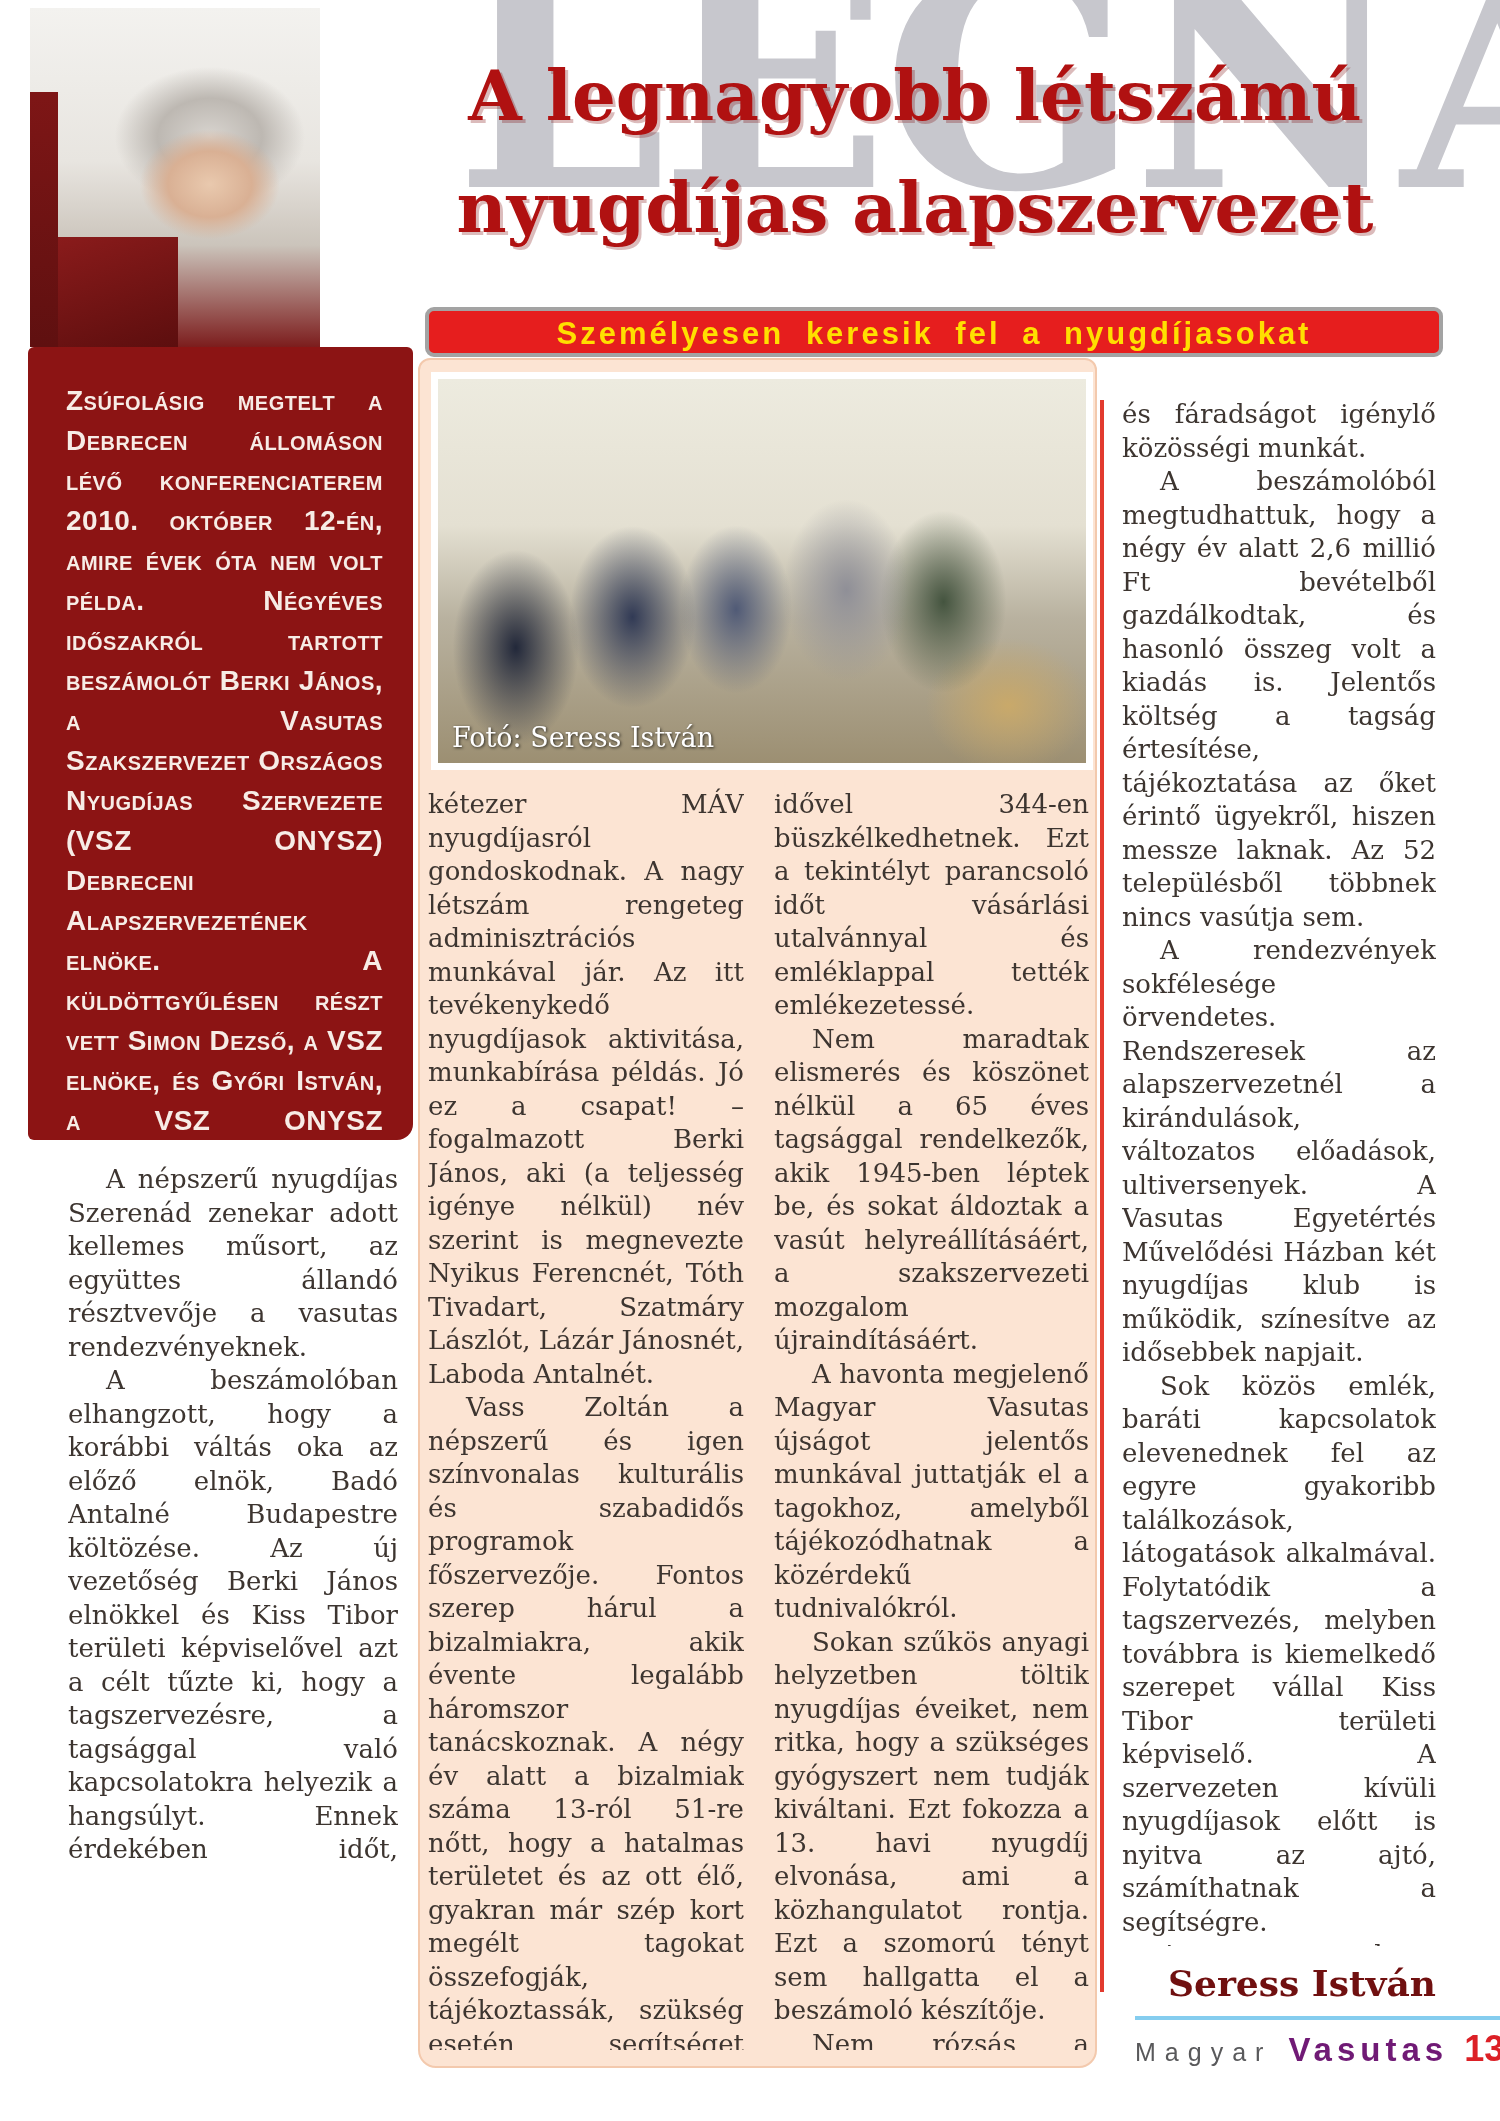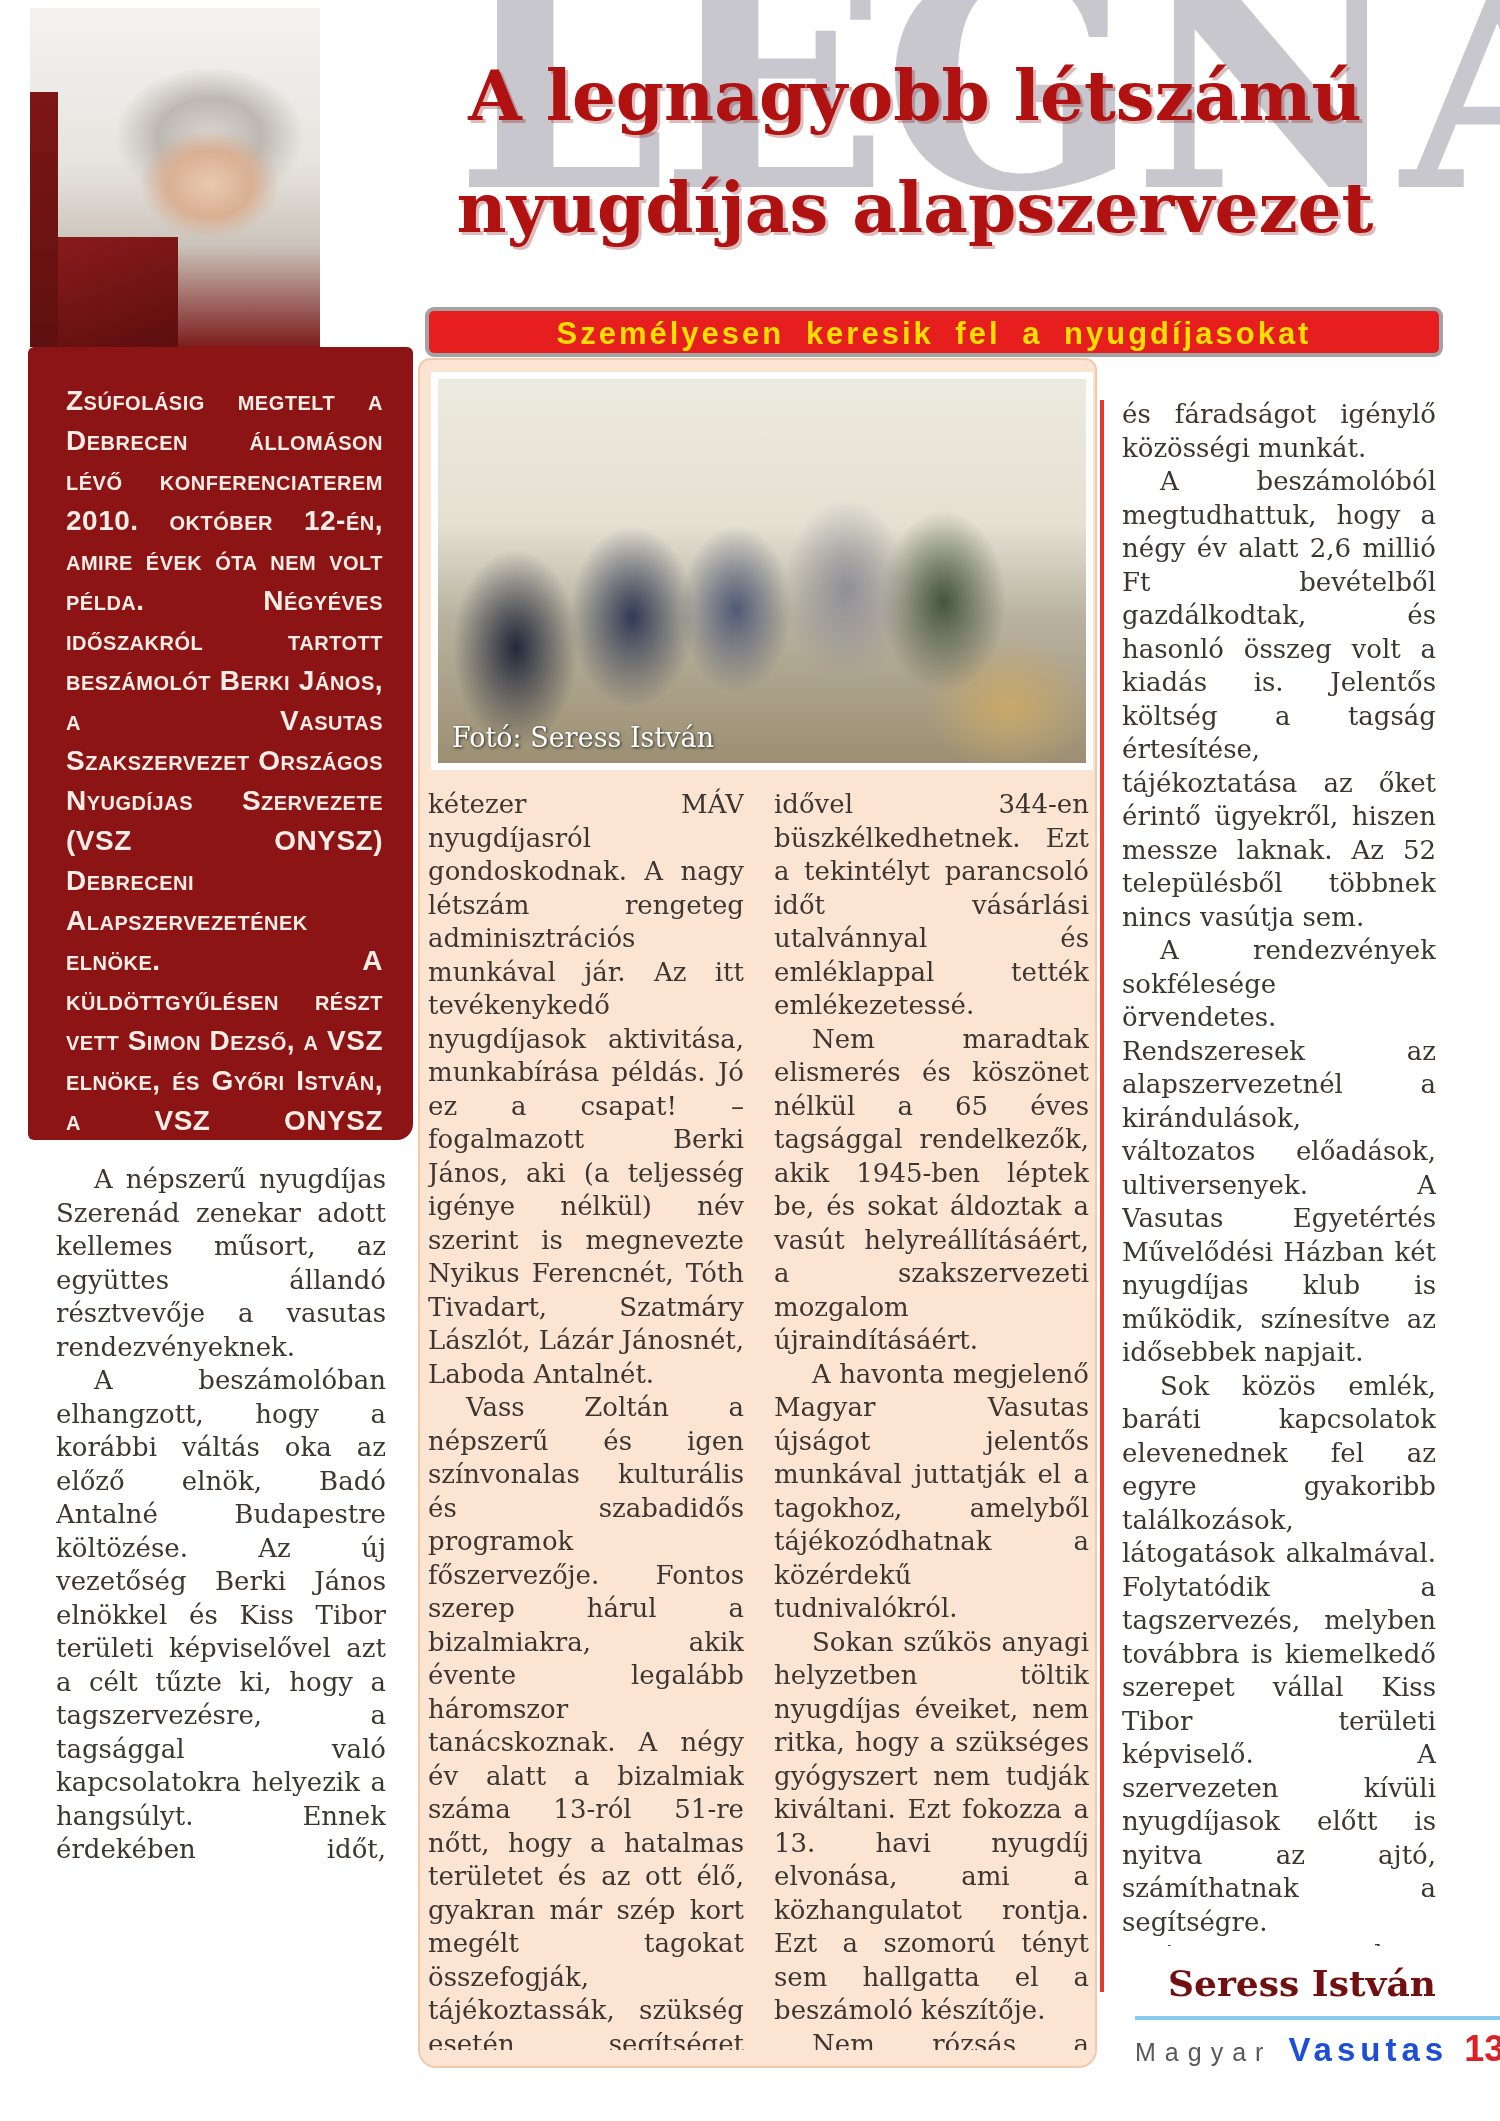--- a/index.html
+++ b/index.html
@@ -83,21 +83,21 @@
     font-size:27px; text-shadow:1px 1px 3px rgba(0,0,0,.75);
   }
   
   .col{
     position:absolute; z-index:2;
     font-family:"DejaVu Serif", serif; font-size:26px; line-height:33.5px;
     color:#3d3530; text-align:justify; overflow:hidden;
   }
   .col p{margin:0; text-indent:38px;}
   .col.cont p:first-child{text-indent:0;}
-  #col1{left:56px;  top:1163px; width:330px; height:706px;}
+  #col1{left:68px;  top:1163px; width:330px; height:706px;}
   #col2{left:428px; top:788px;  width:316px; height:1262px;}
   #col3{left:774px; top:788px;  width:315px; height:1262px;}
   #col4{left:1122px;top:398px;  width:314px; height:1548px;}
   .divider-red{
     position:absolute; left:1100px; top:400px; width:4px; height:1592px;
     background:#e23a2e; z-index:2;
   }
   .signature{
     position:absolute; left:1122px; top:1962px; width:314px; z-index:2;
     text-align:right; color:#701010;
@@ -107,21 +107,21 @@
   .footer-rule{
     position:absolute; left:1135px; top:2016px; width:365px; height:4px;
     background:#85cdef; z-index:2;
   }
   .footer{
     position:absolute; left:1135px; top:2028px; width:330px; z-index:2;
     display:flex; align-items:baseline; gap:16px;
     font-family:"Liberation Sans", sans-serif;
   }
   .footer .magazine{color:#59595b; font-size:25px; font-weight:500; letter-spacing:9px;}
-  .footer .brand{color:#1d4ed8; font-size:33px; font-weight:bold; letter-spacing:5px;}
+  .footer .brand{color:#701a75; font-size:33px; font-weight:bold; letter-spacing:5px;}
   .footer .pagenum{color:#dc2026; font-size:36px; font-weight:bold;}
 </style>
 </head>
 <body>
 
 <div id="page">
 
   <div class="watermark">LEGNAGYOBB</div>
 
   <div class="title">

